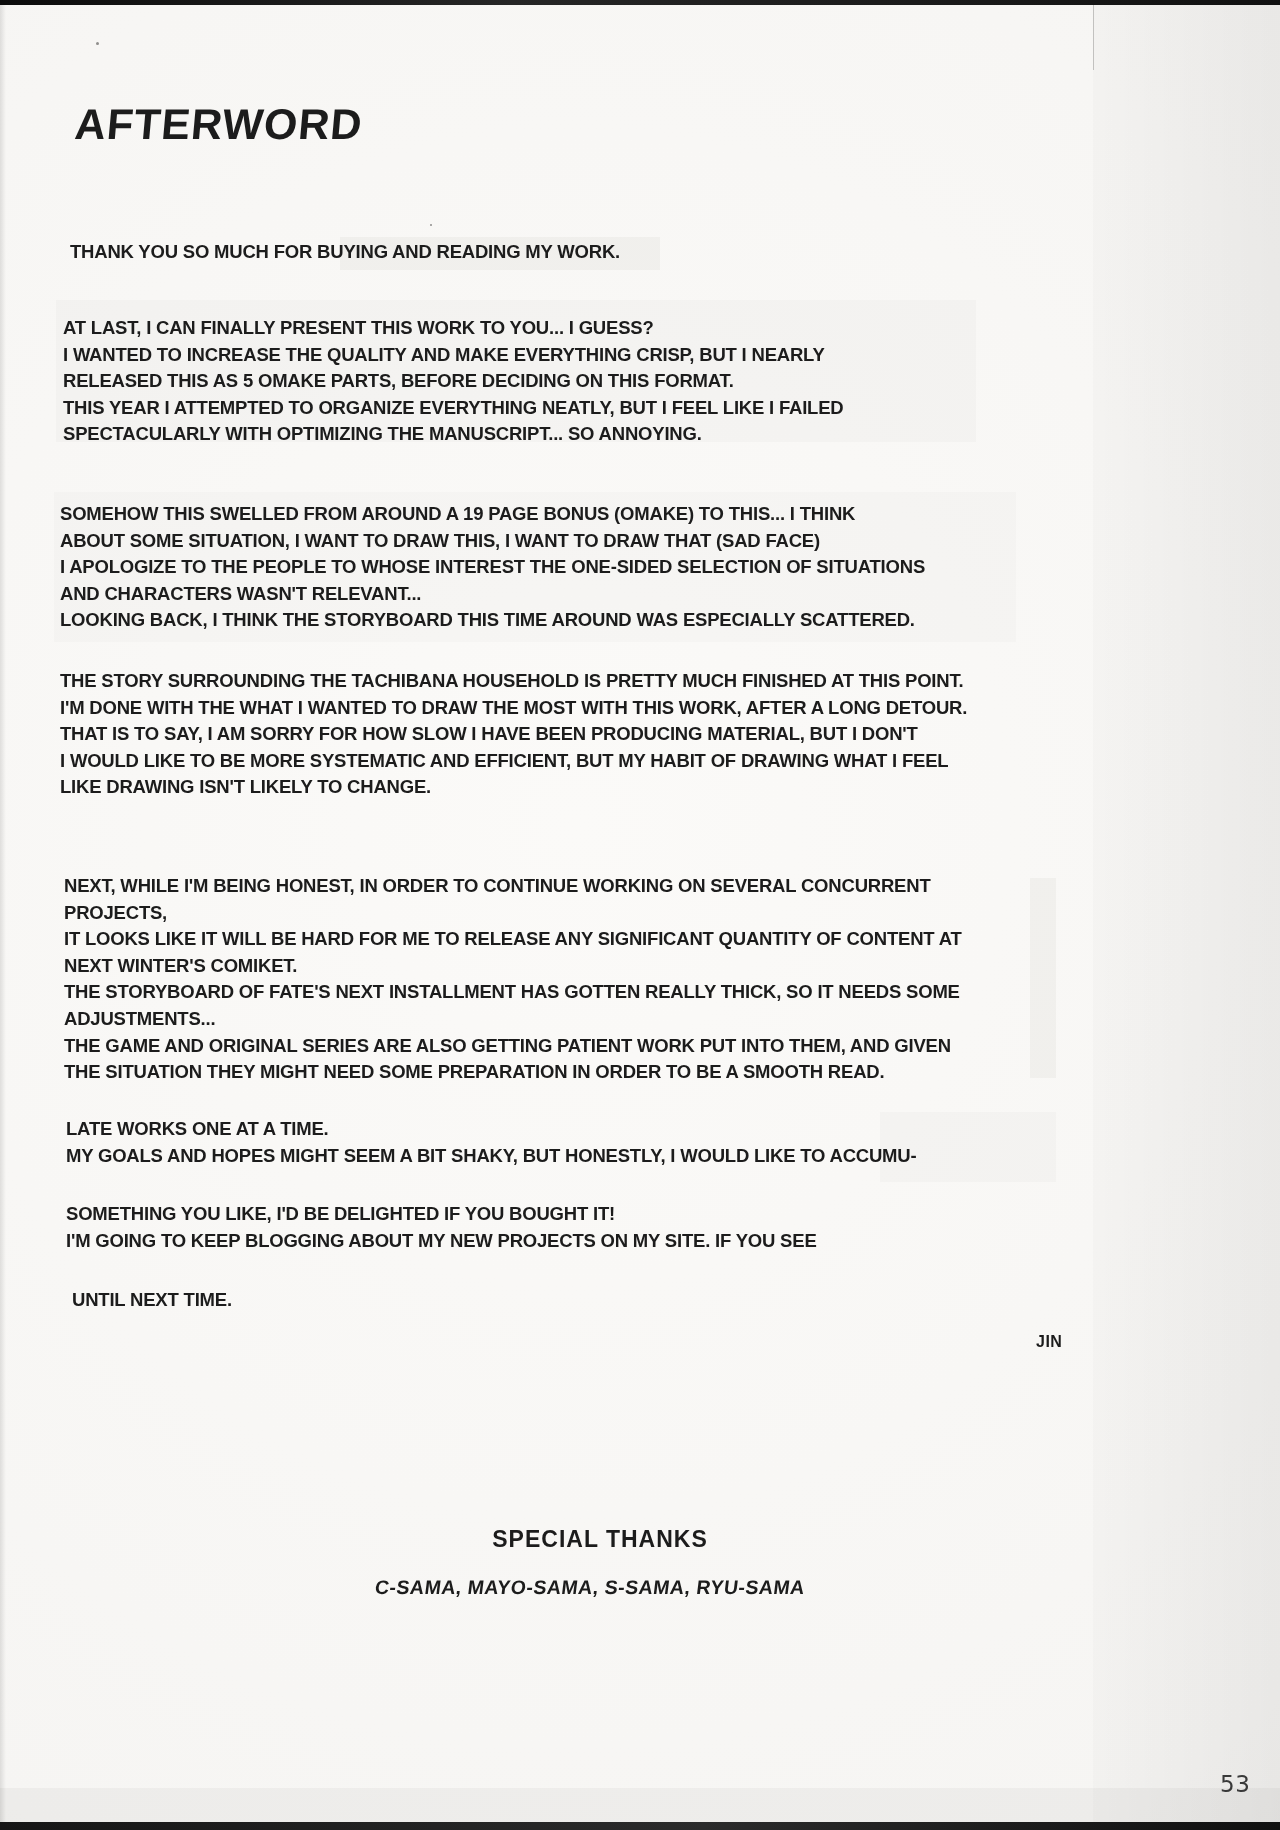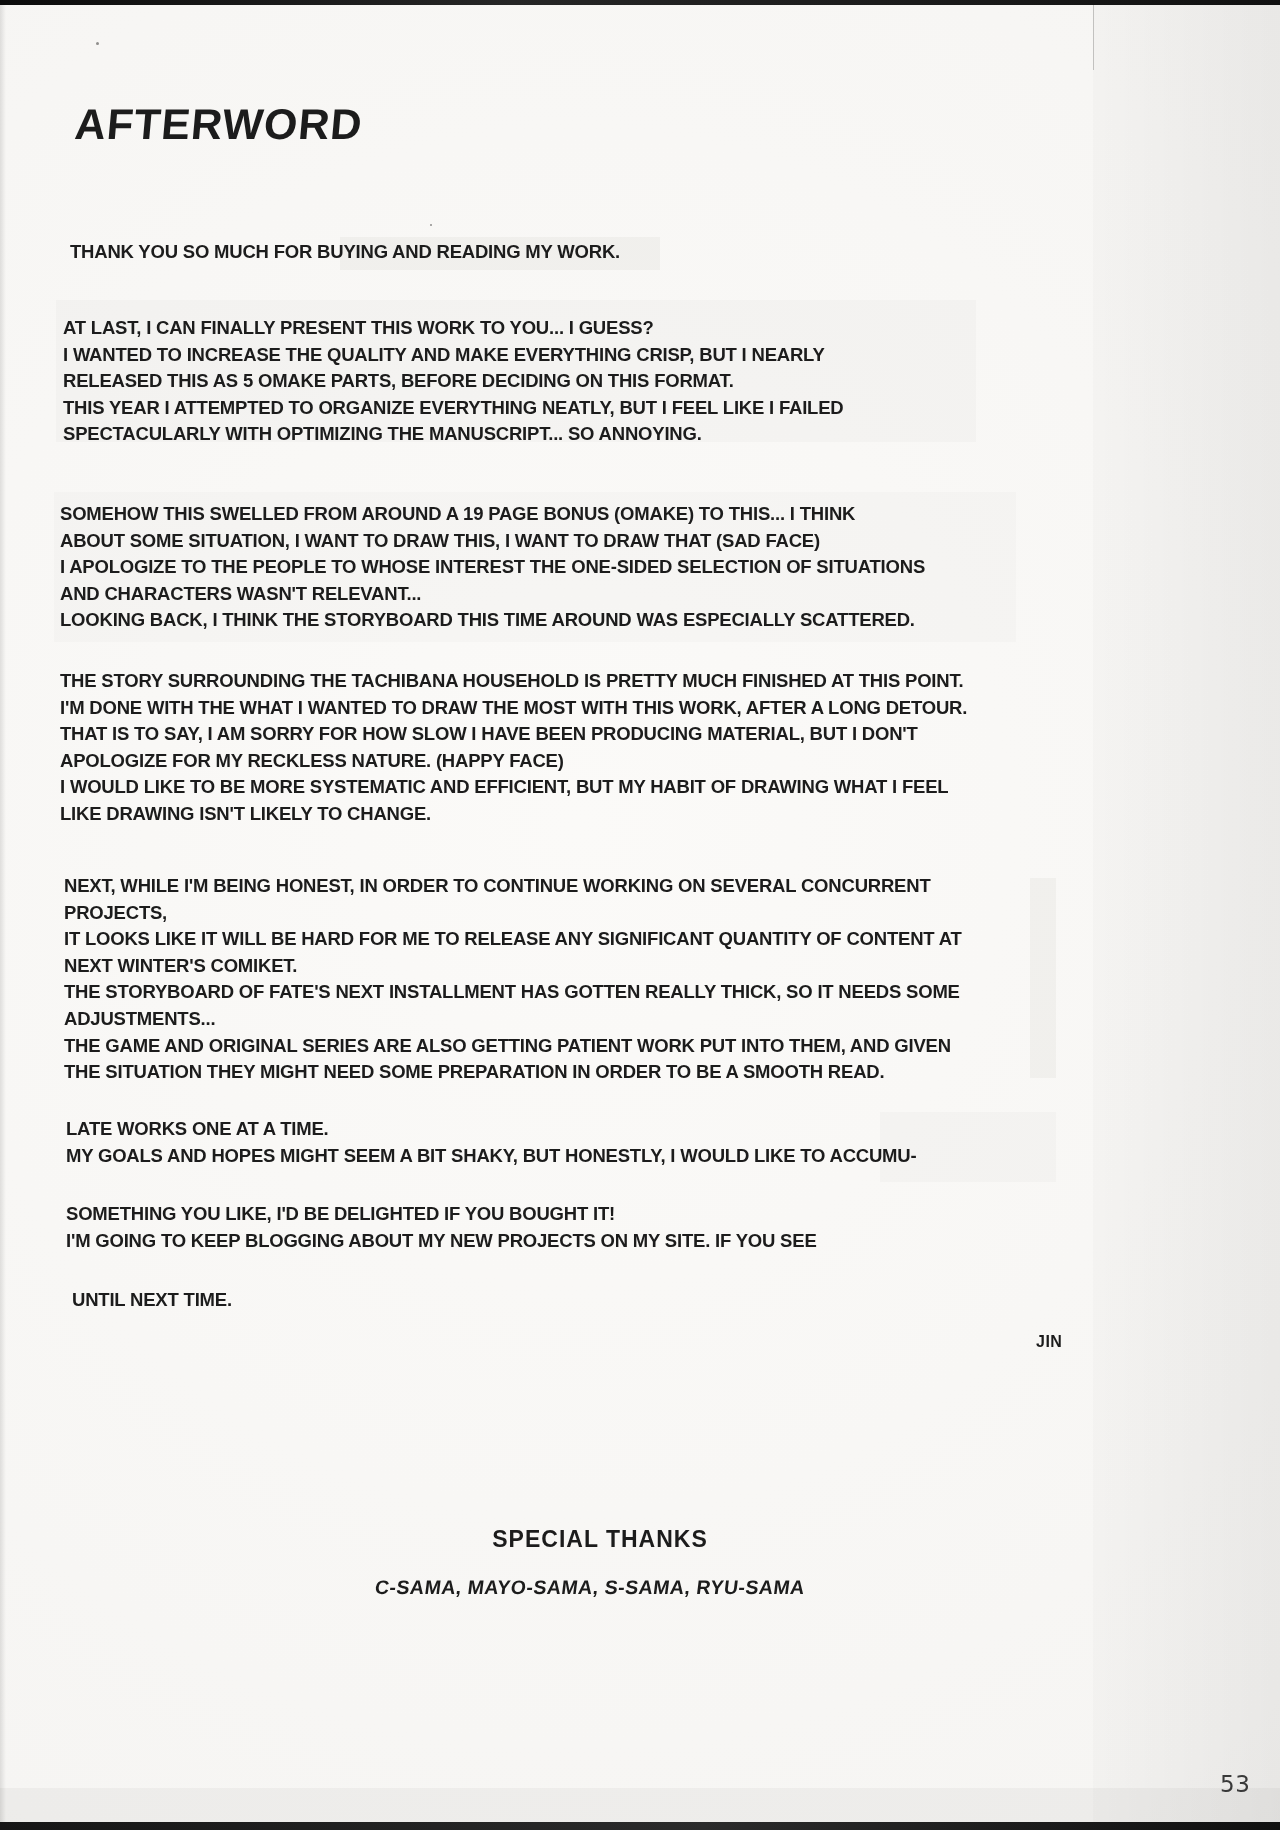--- a/index.html
+++ b/index.html
@@ -109,21 +109,20 @@
         <div class="line">SOMEHOW THIS SWELLED FROM AROUND A 19 PAGE BONUS (OMAKE) TO THIS... I THINK</div>
         <div class="line">ABOUT SOME SITUATION, I WANT TO DRAW THIS, I WANT TO DRAW THAT (SAD FACE)</div>
         <div class="line">I APOLOGIZE TO THE PEOPLE TO WHOSE INTEREST THE ONE-SIDED SELECTION OF SITUATIONS</div>
         <div class="line">AND CHARACTERS WASN'T RELEVANT...</div>
         <div class="line">LOOKING BACK, I THINK THE STORYBOARD THIS TIME AROUND WAS ESPECIALLY SCATTERED.</div>
       </div>
       <div class="para p4">
         <div class="line">THE STORY SURROUNDING THE TACHIBANA HOUSEHOLD IS PRETTY MUCH FINISHED AT THIS POINT.</div>
         <div class="line">I'M DONE WITH THE WHAT I WANTED TO DRAW THE MOST WITH THIS WORK, AFTER A LONG DETOUR.</div>
         <div class="line">THAT IS TO SAY, I AM SORRY FOR HOW SLOW I HAVE BEEN PRODUCING MATERIAL, BUT I DON'T</div>
-        <div class="line">APOLOGIZE FOR MY RECKLESS NATURE. (HAPPY FACE)</div>
         <div class="line">I WOULD LIKE TO BE MORE SYSTEMATIC AND EFFICIENT, BUT MY HABIT OF DRAWING WHAT I FEEL</div>
         <div class="line">LIKE DRAWING ISN'T LIKELY TO CHANGE.</div>
       </div>
       <div class="para p5">
         <div class="line">NEXT, WHILE I'M BEING HONEST, IN ORDER TO CONTINUE WORKING ON SEVERAL CONCURRENT</div>
         <div class="line">PROJECTS,</div>
         <div class="line">IT LOOKS LIKE IT WILL BE HARD FOR ME TO RELEASE ANY SIGNIFICANT QUANTITY OF CONTENT AT</div>
         <div class="line">NEXT WINTER'S COMIKET.</div>
         <div class="line">THE STORYBOARD OF FATE'S NEXT INSTALLMENT HAS GOTTEN REALLY THICK, SO IT NEEDS SOME</div>
         <div class="line">ADJUSTMENTS...</div>

